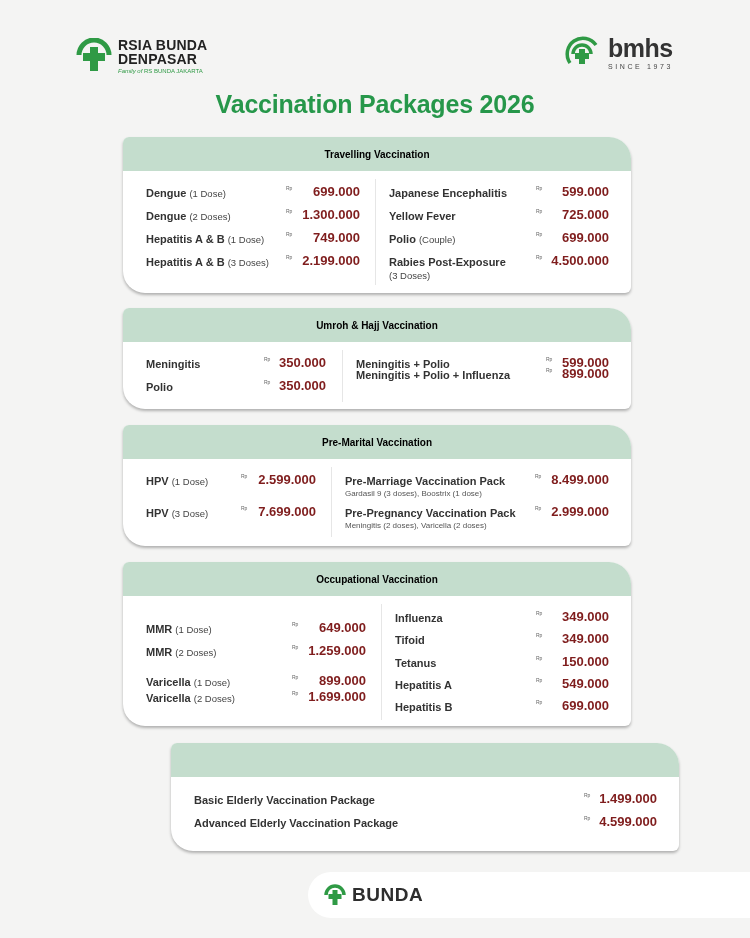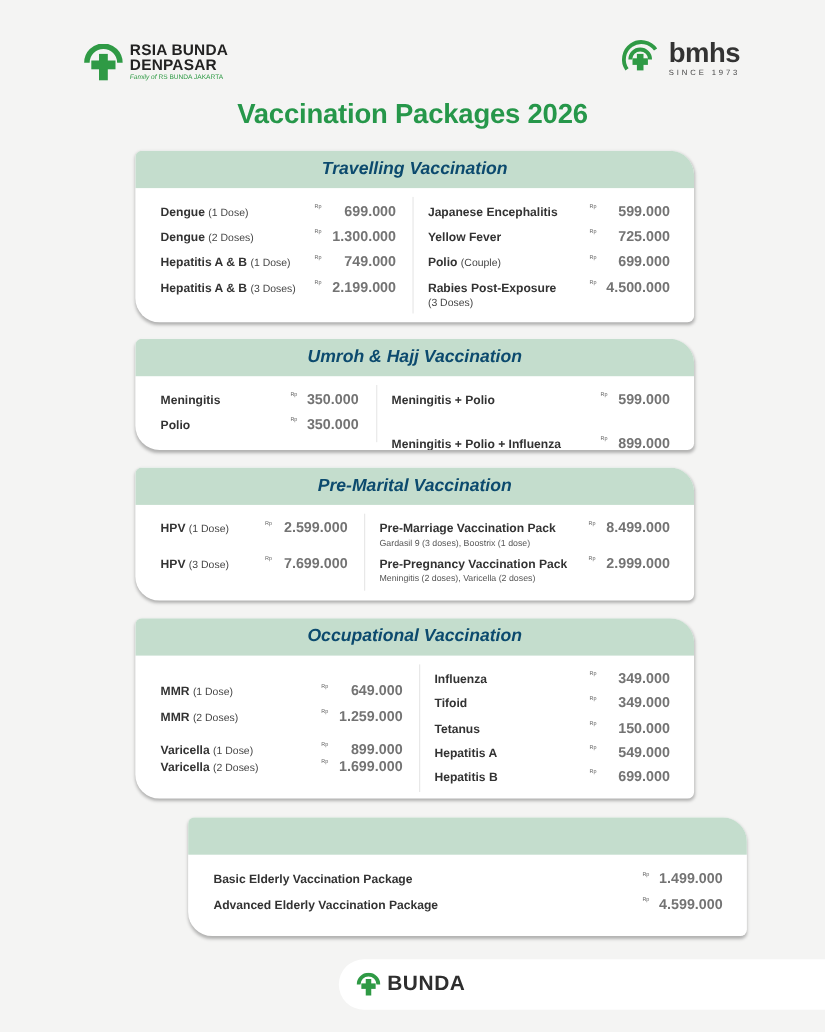--- a/index.html
+++ b/index.html
@@ -3,21 +3,21 @@
 <meta charset="utf-8">
 <style>
   * { box-sizing: border-box; margin: 0; padding: 0; }
   html, body { width: 750px; height: 938px; overflow: hidden; }
   body {
     background: #f4f4f3;
     font-family: "Liberation Sans", "DejaVu Sans", sans-serif;
     color: #2f2f2f;
     position: relative;
   }
-  .logo-left { position: absolute; left: 76px; top: 38px; display: flex; align-items: flex-end; gap: 6px; }
+  .logo-left { position: absolute; left: 76px; top: 38px; display: flex; align-items: flex-start; gap: 6px; }
   .logo-left .mark { width: 36px; height: 34px; }
   .logo-left .txt { line-height: 1; }
   .logo-left .l1, .logo-left .l2 { font-weight: 700; font-size: 14px; color: #222; letter-spacing: 0.2px; }
   .logo-left .l3 { font-size: 6px; color: #2f9a45; margin-top: 2px; }
   .logo-left .l3 i { font-style: italic; }
 
   .logo-right { position: absolute; left: 562px; top: 33px; display: flex; align-items: center; gap: 6px; }
   .logo-right .mark { width: 40px; height: 40px; }
   .logo-right .name { font-weight: 700; font-size: 25px; color: #333; line-height: 1; letter-spacing: -0.5px; }
   .logo-right .since { font-size: 7px; letter-spacing: 2.6px; color: #444; margin-top: 2px; }
@@ -28,30 +28,30 @@
   }
 
   .card {
     position: absolute; left: 123px; width: 508px; background: #fff;
     border-radius: 6px 22px 6px 22px;
     box-shadow: 0 2px 3px rgba(0,0,0,0.28);
     overflow: hidden;
   }
   .card .head {
     background: #c4ddcd; height: 34px; display: flex; align-items: center; justify-content: center;
-    font-weight: 700; font-size: 16px; color: #0c4a6e; font-style: italic;
+    font-weight: 700; font-size: 10px; color: #000000;
   }
   .card .body { position: relative; }
   .col { position: absolute; top: 0; }
   .row { position: absolute; left: 0; right: 0; display: flex; align-items: baseline; }
   .row .nm { font-weight: 700; font-size: 11px; color: #333; white-space: nowrap; }
   .row .nm .sub { font-weight: 400; font-size: 9.5px; color: #444; }
   .row .desc { display: block; font-size: 8px; font-weight: 400; color: #555; margin-top: 2px; }
   .row .rp { position: absolute; font-size: 5px; color: #666; top: -2px; }
-  .row .pr { position: absolute; right: 0; font-weight: 700; font-size: 13px; color: #737373; top: -3px; }
+  .row .pr { position: absolute; right: 0; font-weight: 700; font-size: 13px; color: #7f1d1d; top: -3px; }
   .divider { position: absolute; width: 1px; background: #e6e6e6; }
 
   .footer-bar {
     position: absolute; left: 308px; top: 872px; width: 442px; height: 46px;
     background: #fff; border-radius: 23px 0 0 23px;
     display: flex; align-items: center;
   }
   .footer-bar .bmark { width: 22px; height: 22px; margin-left: 16px; }
   .footer-bar .bname { font-weight: 700; font-size: 19px; color: #2e2e2e; margin-left: 6px; letter-spacing: 0.5px; }
   .footer-bar .tag { position: absolute; right: 20px; font-size: 12px; font-style: italic; color: #333; }
@@ -154,21 +154,21 @@
           <span class="pr">350.000</span>
         </div>
     </div>
     <div class="divider" style="left:219px;top:8px;height:52px;"></div>
     <div class="col" style="left:233px;width:253px;">
       <div class="row" style="top:16px;">
           <span class="nm">Meningitis + Polio</span>
           <span class="rp" style="left:190px;">Rp</span>
           <span class="pr">599.000</span>
         </div>
-      <div class="row" style="top:56px;align-items:center;">
+      <div class="row" style="top:27px;align-items:center;">
           <span class="nm">Meningitis + Polio + Influenza</span>
           <span class="rp" style="left:190px;">Rp</span>
           <span class="pr">899.000</span>
         </div>
     </div>
   </div>
 </div>
 
 <div class="card" style="top:425px;height:121px;">
   <div class="head">Pre-Marital Vaccination</div>

